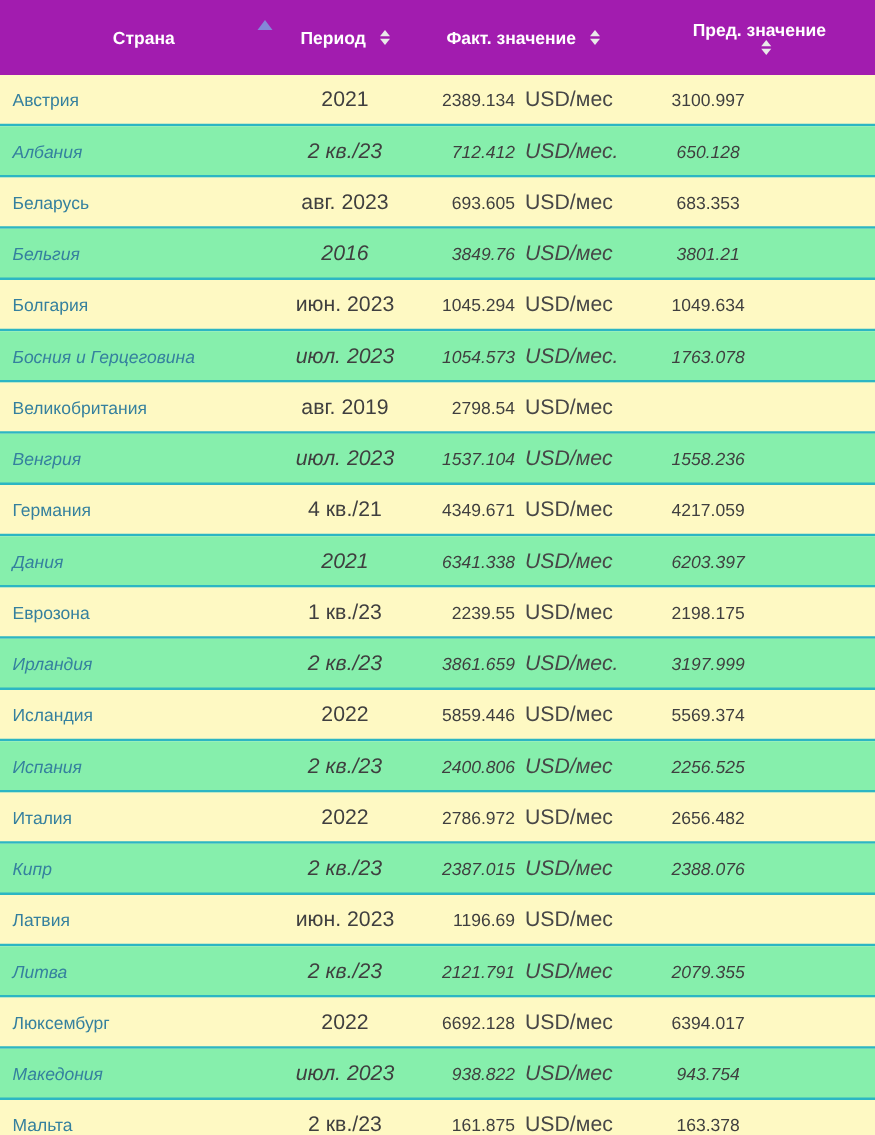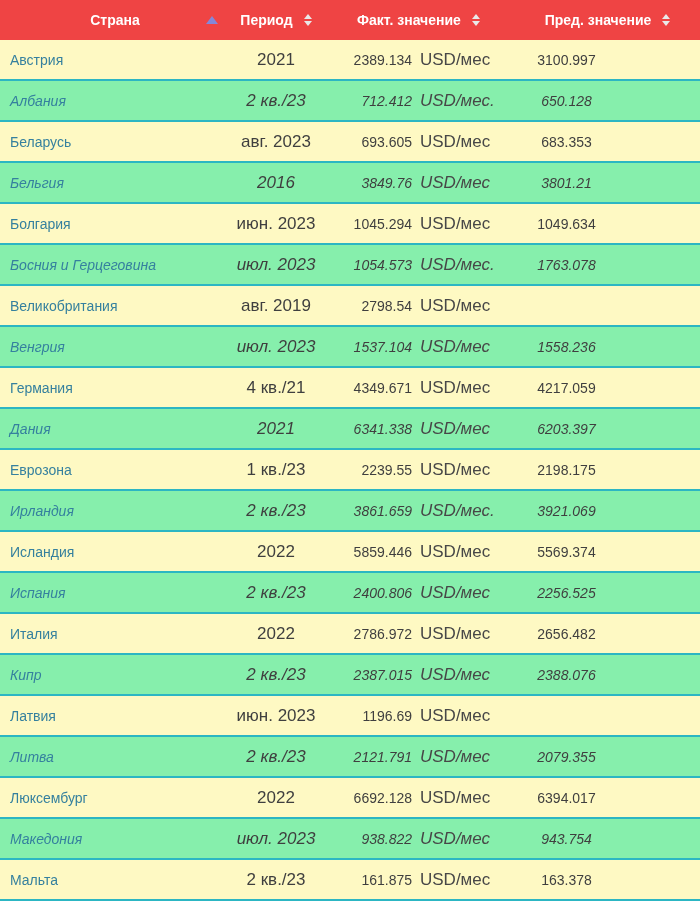--- a/index.html
+++ b/index.html
@@ -14,40 +14,40 @@
     height: 908px;
     background: #ffffff;
     overflow: hidden;
   }
   .table {
     width: 700px;
   }
   
   .thead {
     display: flex;
-    height: 40px;
-    background: #ef4444;
+    height: 60px;
+    background: #a21caf;
     color: #ffffff;
   }
   .hcell {
     position: relative;
     display: flex;
     align-items: center;
     justify-content: center;
     height: 100%;
     box-sizing: border-box;
     font-size: 14px;
     font-weight: bold;
     cursor: pointer;
     user-select: none;
   }
   .h-country { width: 230px; }
   .h-period  { width: 92px;  }
   .h-fact    { width: 193px; }
-  .h-prev    { width: 185px; }
+  .h-prev    { width: 185px; flex-direction: column; }
 
   .sort-stack {
     display: flex;
     flex-direction: column;
     align-items: center;
     gap: 2px;
     margin-left: 11px;
   }
   .tri-up-sm {
     width: 0; height: 0;
@@ -291,21 +291,21 @@
 
         <div class="row alt">
           <div class="cell c-country">
             <a>Ирландия</a>
           </div>
           <div class="cell c-period">2 кв./23</div>
           <div class="cell c-fact">
             <span class="num">3861.659</span>
             <span class="unit">USD/мес.</span>
           </div>
-          <div class="cell c-prev">3921.069</div>
+          <div class="cell c-prev">3197.999</div>
         </div>
 
         <div class="row">
           <div class="cell c-country">
             <a>Исландия</a>
           </div>
           <div class="cell c-period">2022</div>
           <div class="cell c-fact">
             <span class="num">5859.446</span>
             <span class="unit">USD/мес</span>

